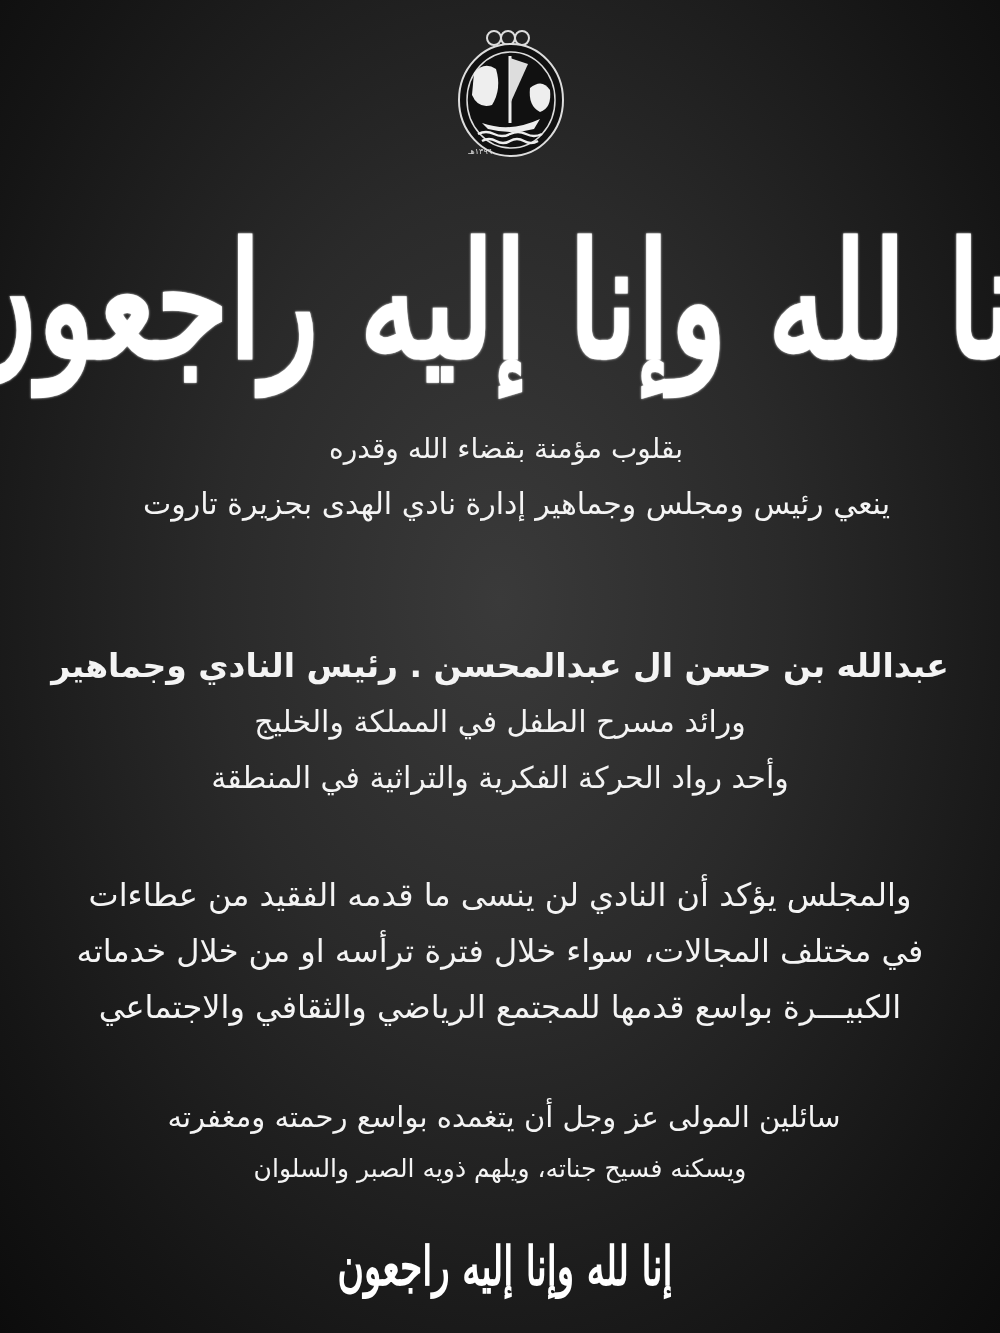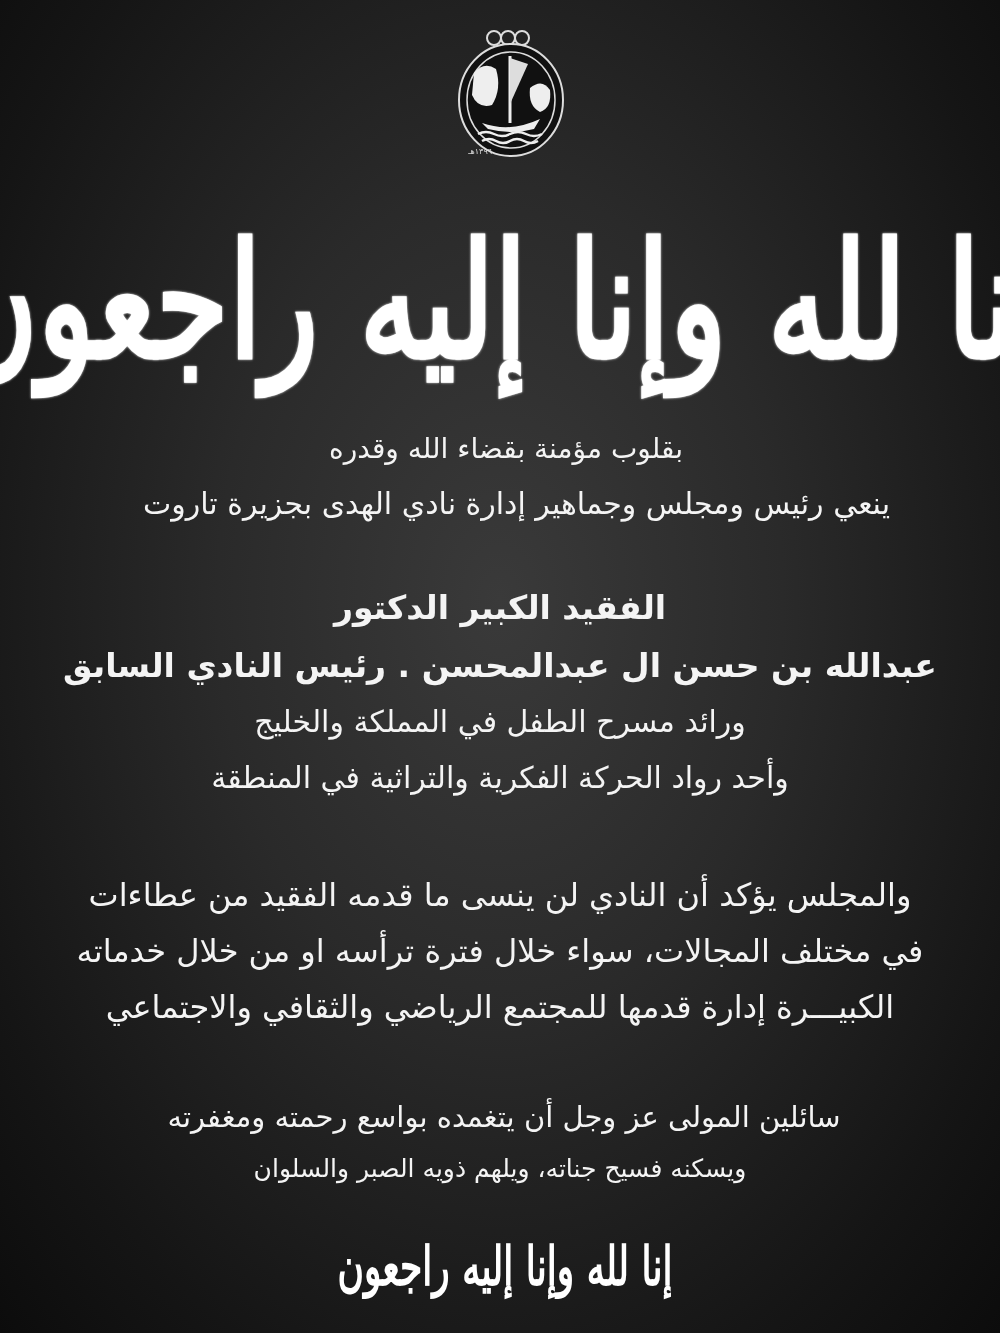--- a/index.html
+++ b/index.html
@@ -65,26 +65,25 @@
       <path d="M30 113 q7 -4 14 0 t14 0 t14 0 t14 0" fill="none" stroke="#eee" stroke-width="2.5"></path>
       <text x="40" y="126" font-size="8" fill="#ddd" font-family="DejaVu Sans, sans-serif">١٣٩٦هـ</text>
     </svg>
   </div>
 
   <div class="calli">إنا لله وإنا إليه راجعون</div>
 
   <div class="line l1">بقلوب مؤمنة بقضاء الله وقدره</div>
   <div class="line l2">ينعي رئيس ومجلس وجماهير  إدارة نادي الهدى بجزيرة تاروت</div>
 
-  <div class="line name1">الفقيد الكبير الدكتور</div>
-  <div class="line name2">عبدالله بن حسن ال عبدالمحسن . رئيس النادي السابق</div>
+  <div class="line name2">عبدالله بن حسن ال عبدالمحسن . رئيس النادي وجماهير</div>
   <div class="line l6">وأحد رواد الحركة  الفكرية والتراثية في المنطقة</div>
   <div class="line l5">ورائد مسرح الطفل في المملكة والخليج</div>
 
   <div class="line p2">في مختلف المجالات، سواء خلال فترة ترأسه او من خلال خدماته</div>
   <div class="line p1">والمجلس يؤكد أن النادي لن ينسى ما قدمه الفقيد من عطاءات</div>
-  <div class="line p3">الكبيـــرة إدارة قدمها للمجتمع الرياضي والثقافي والاجتماعي</div>
+  <div class="line p3">الكبيـــرة بواسع قدمها للمجتمع الرياضي والثقافي والاجتماعي</div>
 
   <div class="line d1">سائلين المولى عز وجل أن يتغمده بواسع رحمته ومغفرته</div>
   <div class="line d2">ويسكنه فسيح جناته، ويلهم ذويه الصبر والسلوان</div>
 
   <div class="calli-small">إنا لله وإنا إليه راجعون</div>
 </div>
 
 </body></html>

